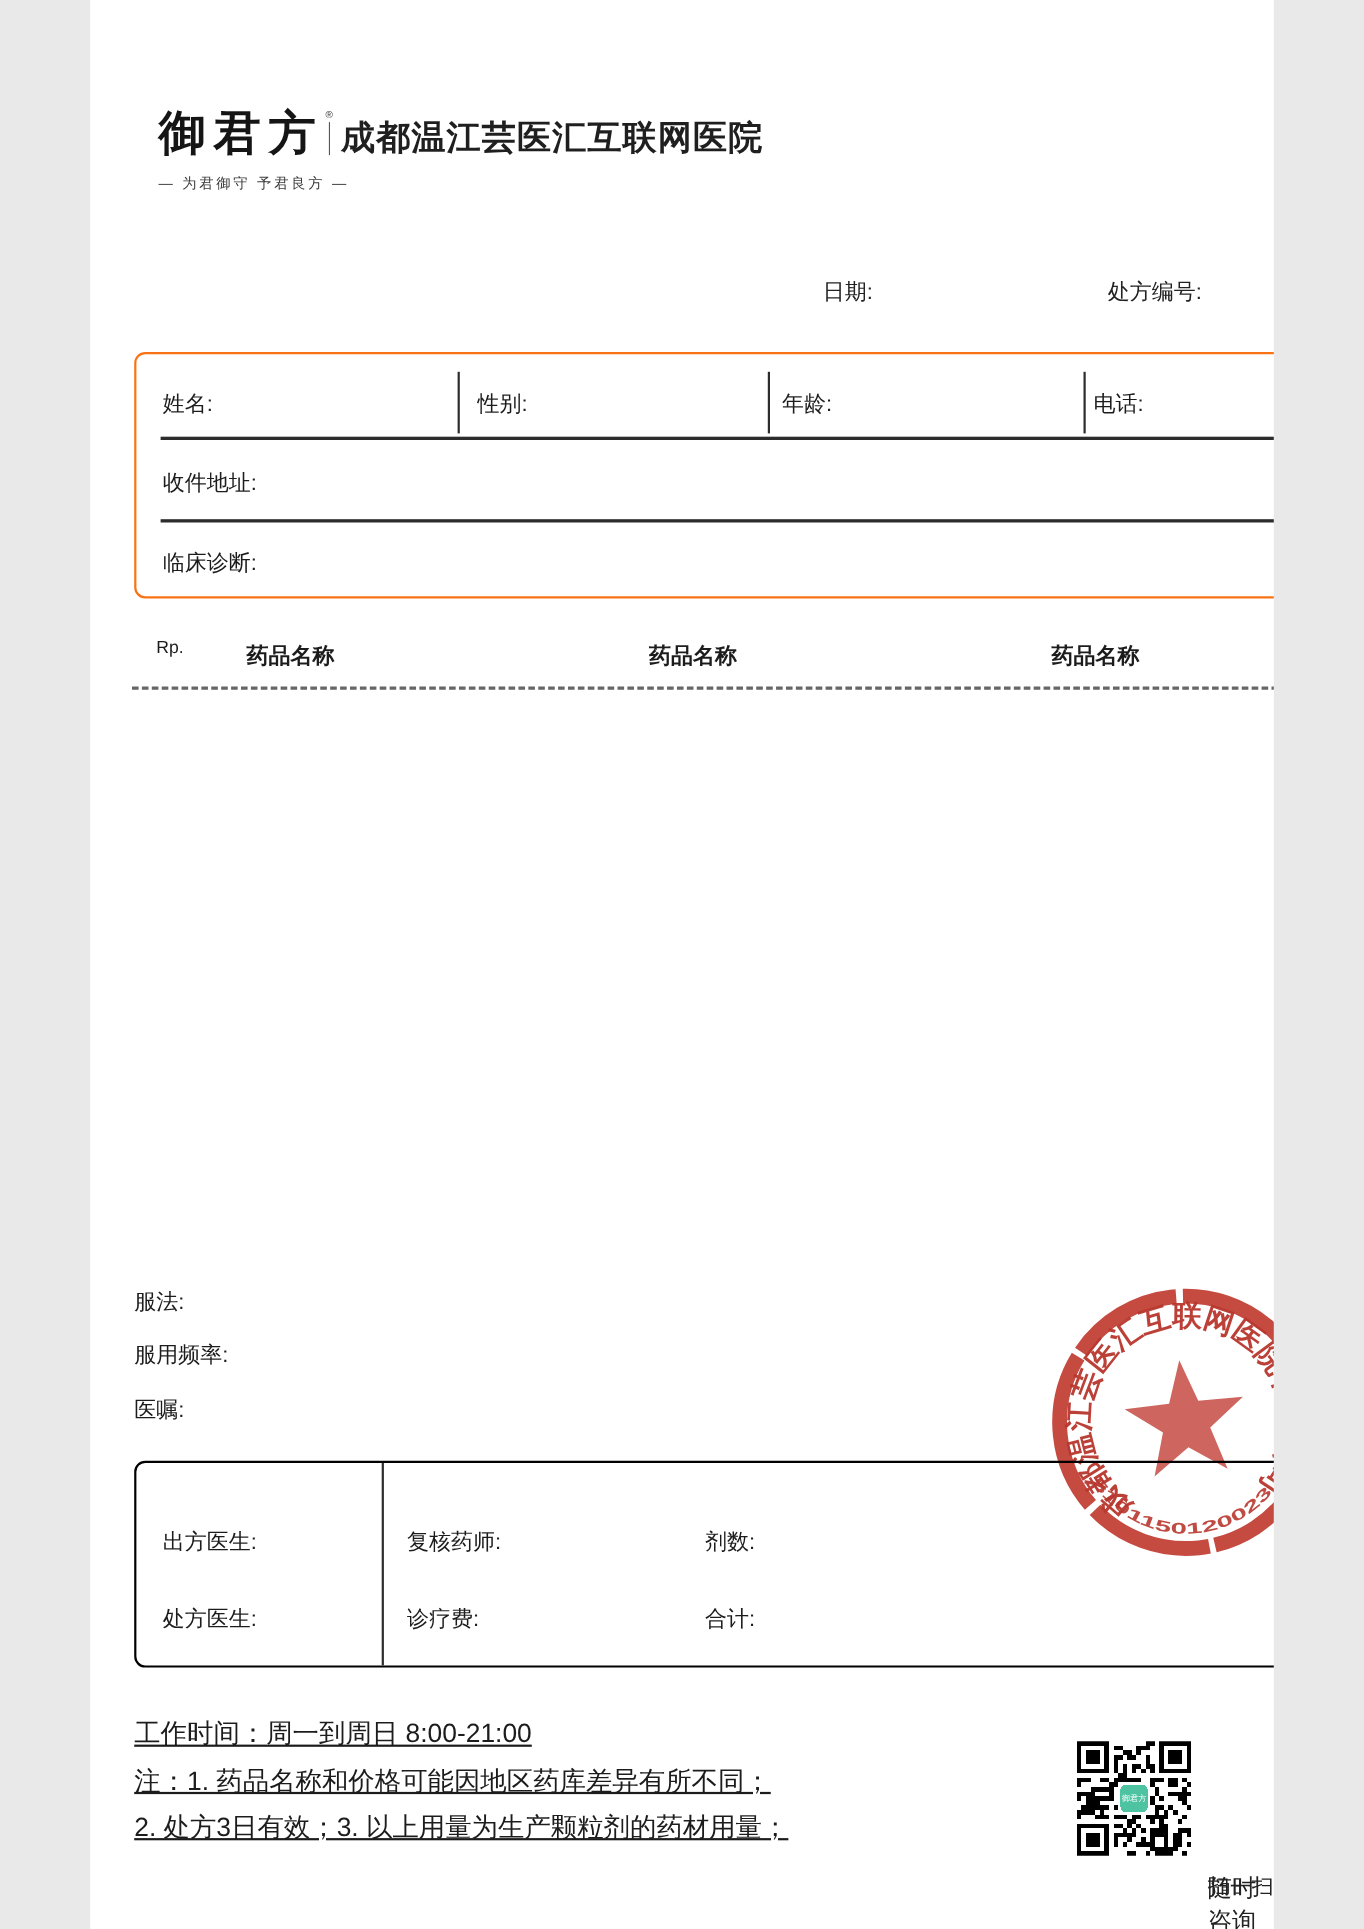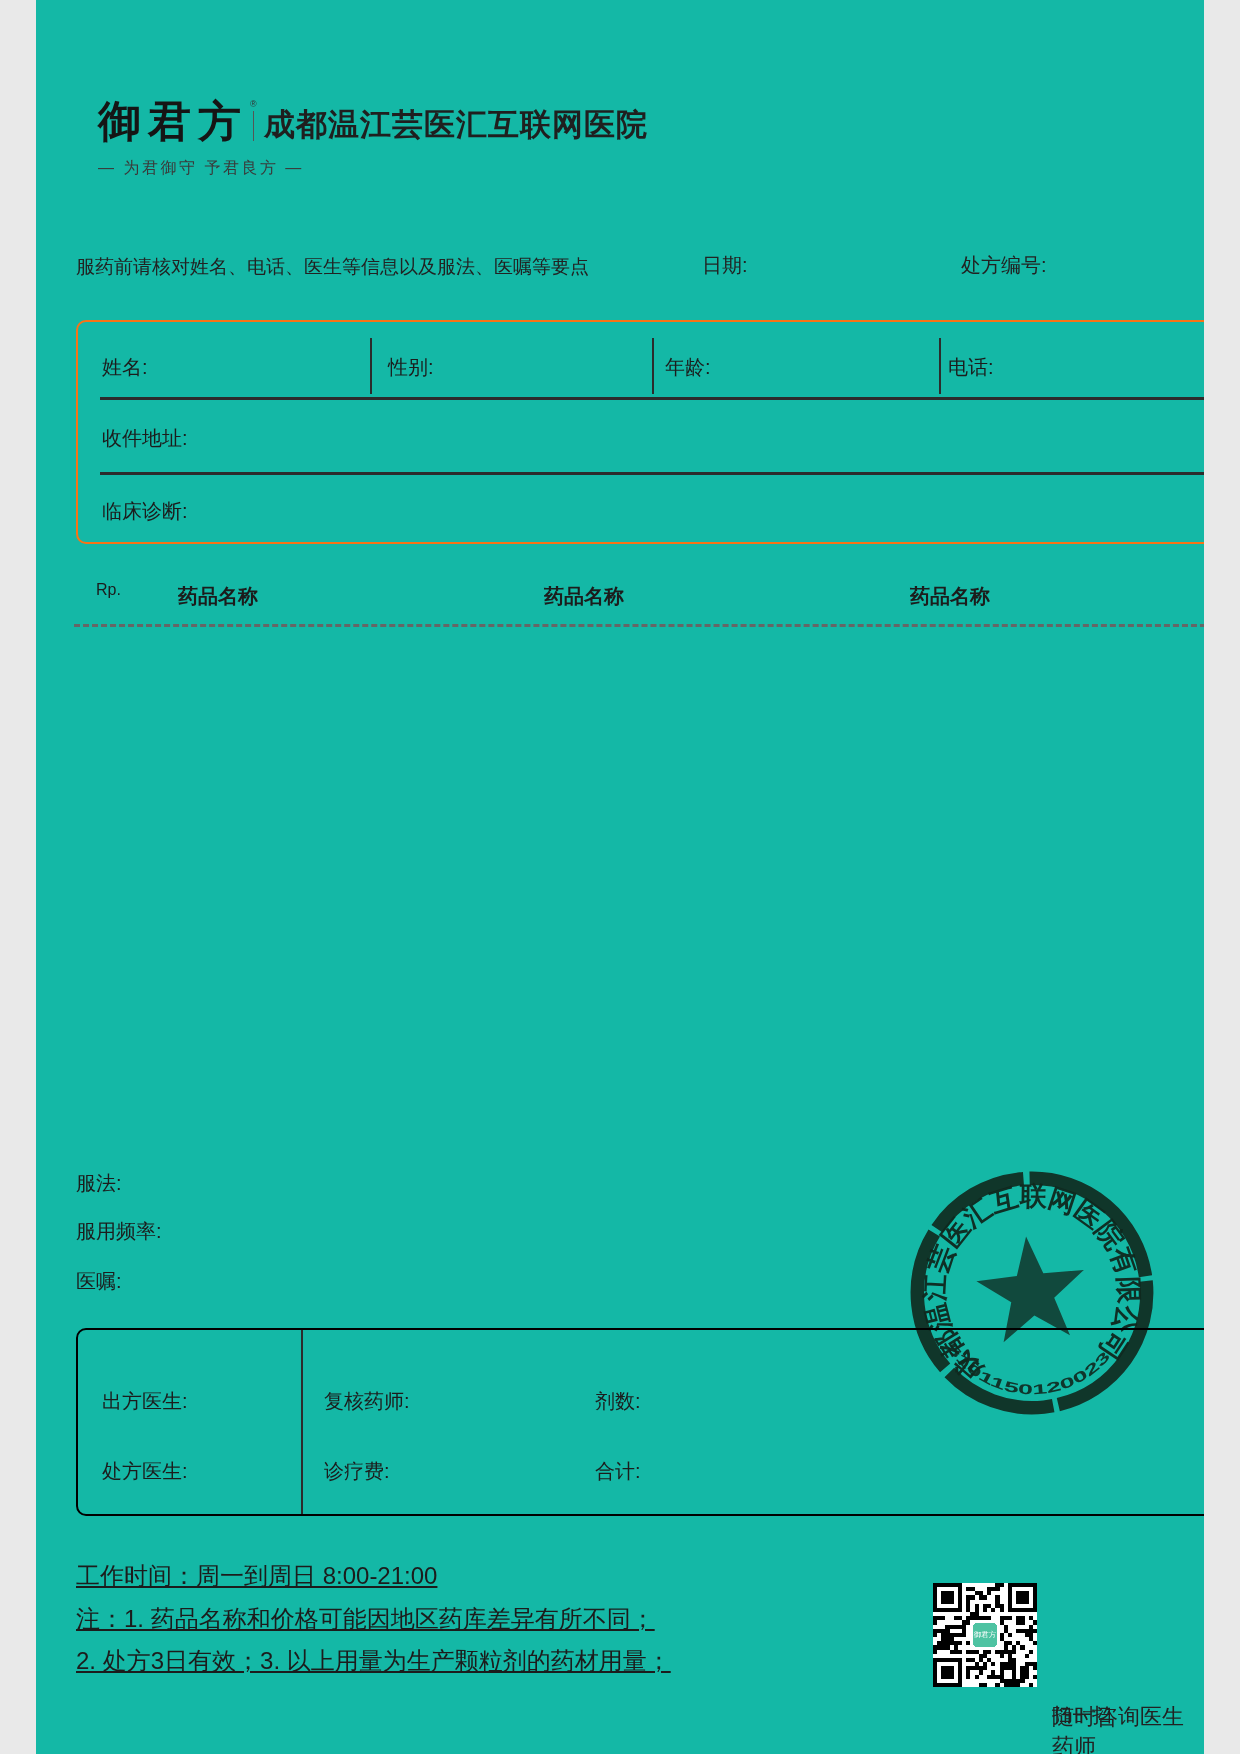--- a/index.html
+++ b/index.html
@@ -1,32 +1,32 @@
 <!DOCTYPE html>
 <html><head>
 <meta charset="utf-8">
 <style>
   html,body{margin:0;padding:0;background:#e9e9e9;}
   .page{
-    position:relative;width:1168px;height:1754px;margin:0 auto;
-    background:#14b8a6;overflow:hidden;
+    position:relative;width:1076px;height:1754px;margin:0 auto;
+    background:#ffffff;overflow:hidden;
     font-family:"Liberation Sans","DejaVu Sans",sans-serif;
     color:#1c1c1c;
   }
   .abs{position:absolute;}
   
   .logo-row{left:62px;top:100px;display:flex;align-items:flex-start;}
   .logo-text{
     font-family:"DejaVu Serif","Liberation Serif",serif;
     font-weight:bold;font-size:43px;letter-spacing:7px;color:#151515;line-height:1;
   }
   .logo-mark-col{display:flex;flex-direction:column;align-items:center;margin-left:2px;}
   .logo-reg{font-size:9px;color:#333;line-height:1;}
   .logo-rule{width:1px;height:30px;background:#555;margin-top:2px;}
-  .logo-tagline{left:62px;top:158px;font-size:16px;letter-spacing:2.5px;color:#3a3a3a;}
+  .logo-tagline{left:62px;top:158px;font-size:13px;letter-spacing:2.5px;color:#3a3a3a;}
   .hospital-title{left:228px;top:104px;font-size:31px;font-weight:bold;color:#1f1f1f;letter-spacing:1px;}
   
   .instruction{left:40px;top:254px;font-size:19px;color:#222;}
   .date-label{left:666px;top:252px;font-size:20px;color:#222;}
   .rx-label{left:925px;top:252px;font-size:20px;color:#222;}
   
   .patient-box{left:40px;top:320px;width:1160px;height:220px;border:2px solid #f97316;border-radius:10px;}
   .pb-label{position:absolute;font-size:20px;color:#1c1c1c;}
   .vdiv{position:absolute;width:1.5px;background:#2c2c2c;}
   .hline{position:absolute;left:22px;right:22px;height:2.5px;background:#2c2c2c;}
@@ -60,21 +60,20 @@
   <div class="abs logo-row">
     <span class="logo-text">御君方</span>
     <span class="logo-mark-col">
       <span class="logo-reg">®</span>
       <span class="logo-rule"></span>
     </span>
   </div>
   <div class="abs logo-tagline">— 为君御守 予君良方 —</div>
   <div class="abs hospital-title">成都温江芸医汇互联网医院</div>
 
-  <div class="abs instruction">服药前请核对姓名、电话、医生等信息以及服法、医嘱等要点</div>
   <div class="abs date-label">日期:</div>
   <div class="abs rx-label">处方编号:</div>
 
   <div class="abs patient-box">
     <span class="pb-label" style="left:24px;top:32px">姓名:</span>
     <span class="pb-label" style="left:310px;top:32px">性别:</span>
     <span class="pb-label" style="left:587px;top:32px">年龄:</span>
     <span class="pb-label" style="left:870px;top:32px">电话:</span>
     <span class="vdiv" style="left:292px;top:16px;height:56px"></span>
     <span class="vdiv" style="left:574px;top:16px;height:56px"></span>

